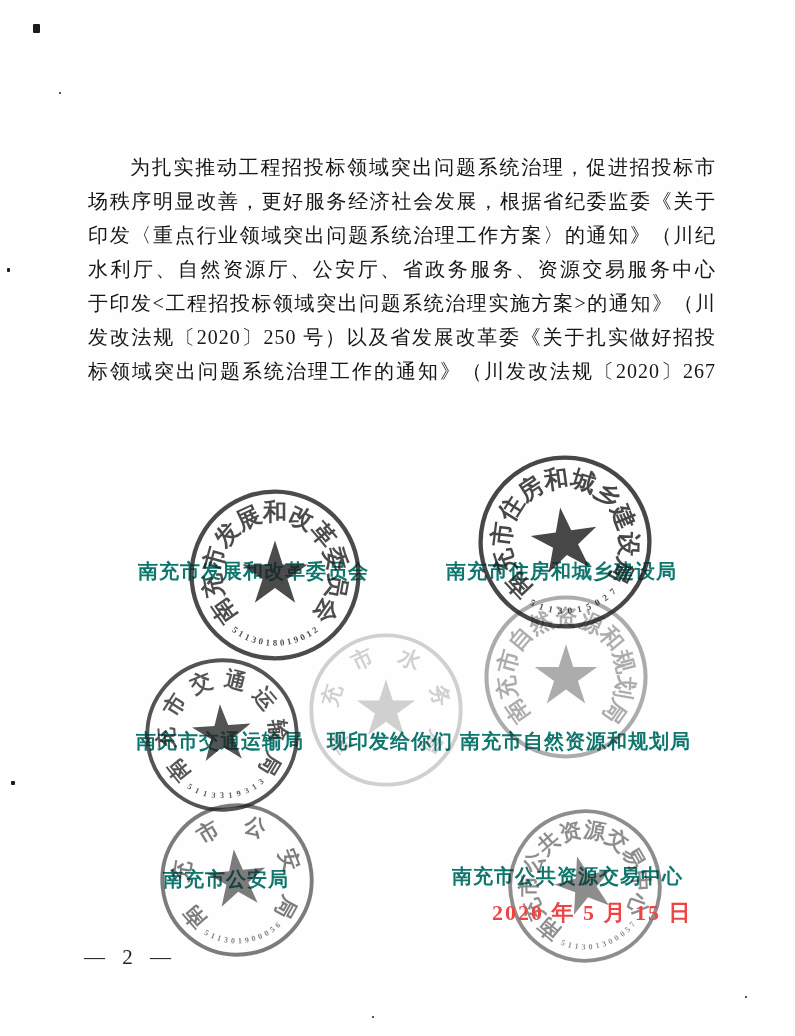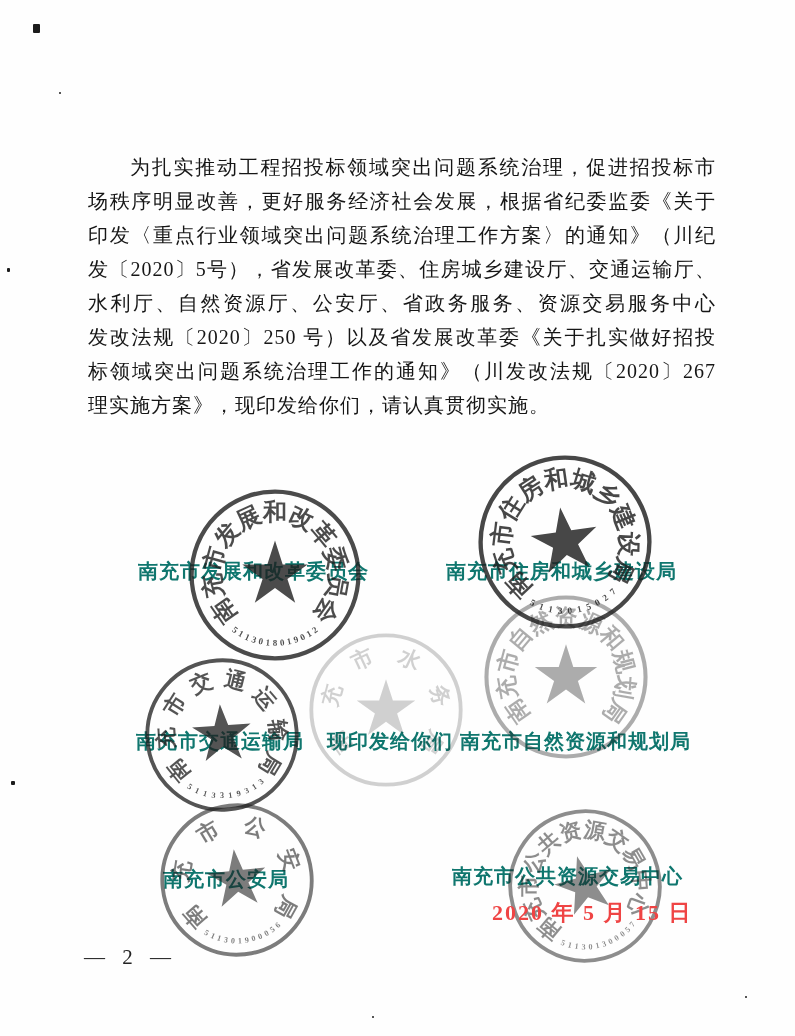--- a/index.html
+++ b/index.html
@@ -50,25 +50,24 @@
   .speck{position:absolute;background:#1c1c1c;border-radius:1px;}
 </style>
 </head>
 <body>
 
 <div class="page">
   <div class="body-text">
       <div class="bline first">为扎实推动工程招投标领域突出问题系统治理，促进招投标市</div>
       <div class="bline">场秩序明显改善，更好服务经济社会发展，根据省纪委监委《关于</div>
       <div class="bline">印发〈重点行业领域突出问题系统治理工作方案〉的通知》（川纪</div>
-      <div class="bline">发〔2020〕5号），省发展改革委、住房城乡建设厅、交通运输厅、</div>
       <div class="bline">水利厅、自然资源厅、公安厅、省政务服务、资源交易服务中心《关</div>
+      <div class="bline">于印发&lt;工程招投标领域突出问题系统治理实施方案&gt;的通知》（川</div>
       <div class="bline">发改法规〔2020〕250 号）以及省发展改革委《关于扎实做好招投</div>
       <div class="bline">标领域突出问题系统治理工作的通知》（川发改法规〔2020〕267号）</div>
-      <div class="bline last">理实施方案》，现印发给你们，请认真贯彻实施。</div>
     </div>
   <div>
       <div class="sig-label" style="left: 138px; top: 558px;">南充市发展和改革委员会</div>
       <div class="sig-label" style="left: 446px; top: 558px;">南充市住房和城乡建设局</div>
       <div class="sig-label" style="left: 136px; top: 728px;">南充市交通运输局</div>
       <div class="sig-label" style="left: 327px; top: 728px;">现印发给你们</div>
       <div class="sig-label" style="left: 460px; top: 728px;">南充市自然资源和规划局</div>
       <div class="sig-label" style="left: 163px; top: 866px;">南充市公安局</div>
       <div class="sig-label" style="left: 452px; top: 863px;">南充市公共资源交易中心</div>
     </div>

